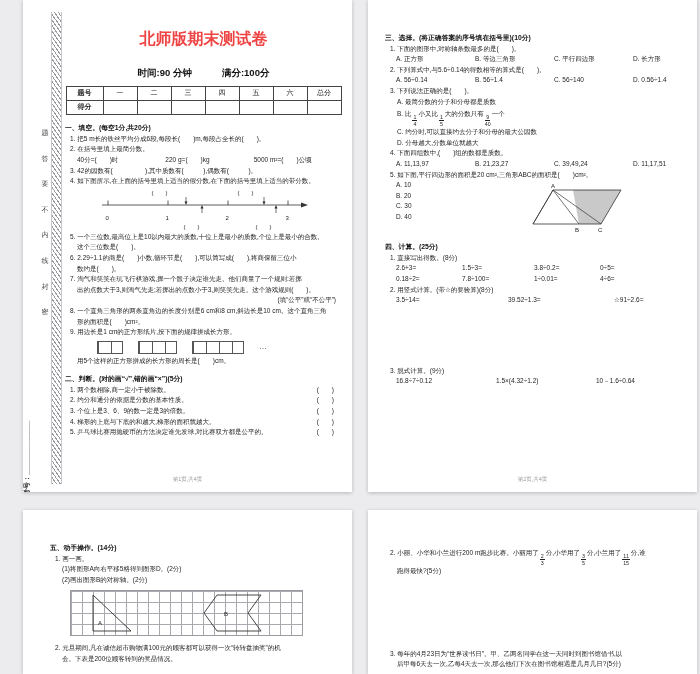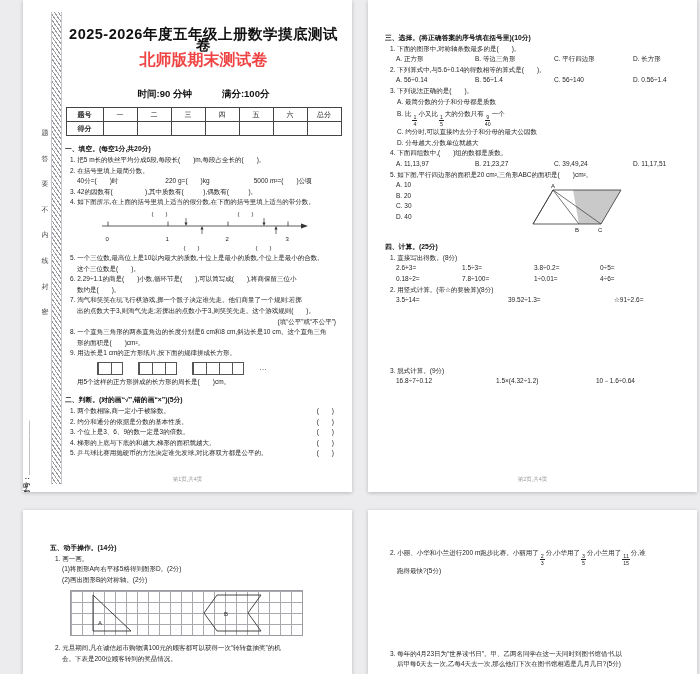--- a/index.html
+++ b/index.html
@@ -113,21 +113,20 @@
     <span>要</span>
     <span>不</span>
     <span>内</span>
     <span>线</span>
     <span>封</span>
     <span>密</span>
   </div>
   <div class="hatch"></div>
 
   <div class="content" style="padding-top:29px;">
-    <div class="title">2025-2026年度五年级上册数学摸底测试卷</div>
     <div class="subtitle">北师版期末测试卷</div>
     <div class="meta">
       <span>时间:90 分钟</span>
       <span>满分:100分</span>
     </div>
 
     <table class="score">
       <tbody>
           <tr>
         <td>题号</td>

